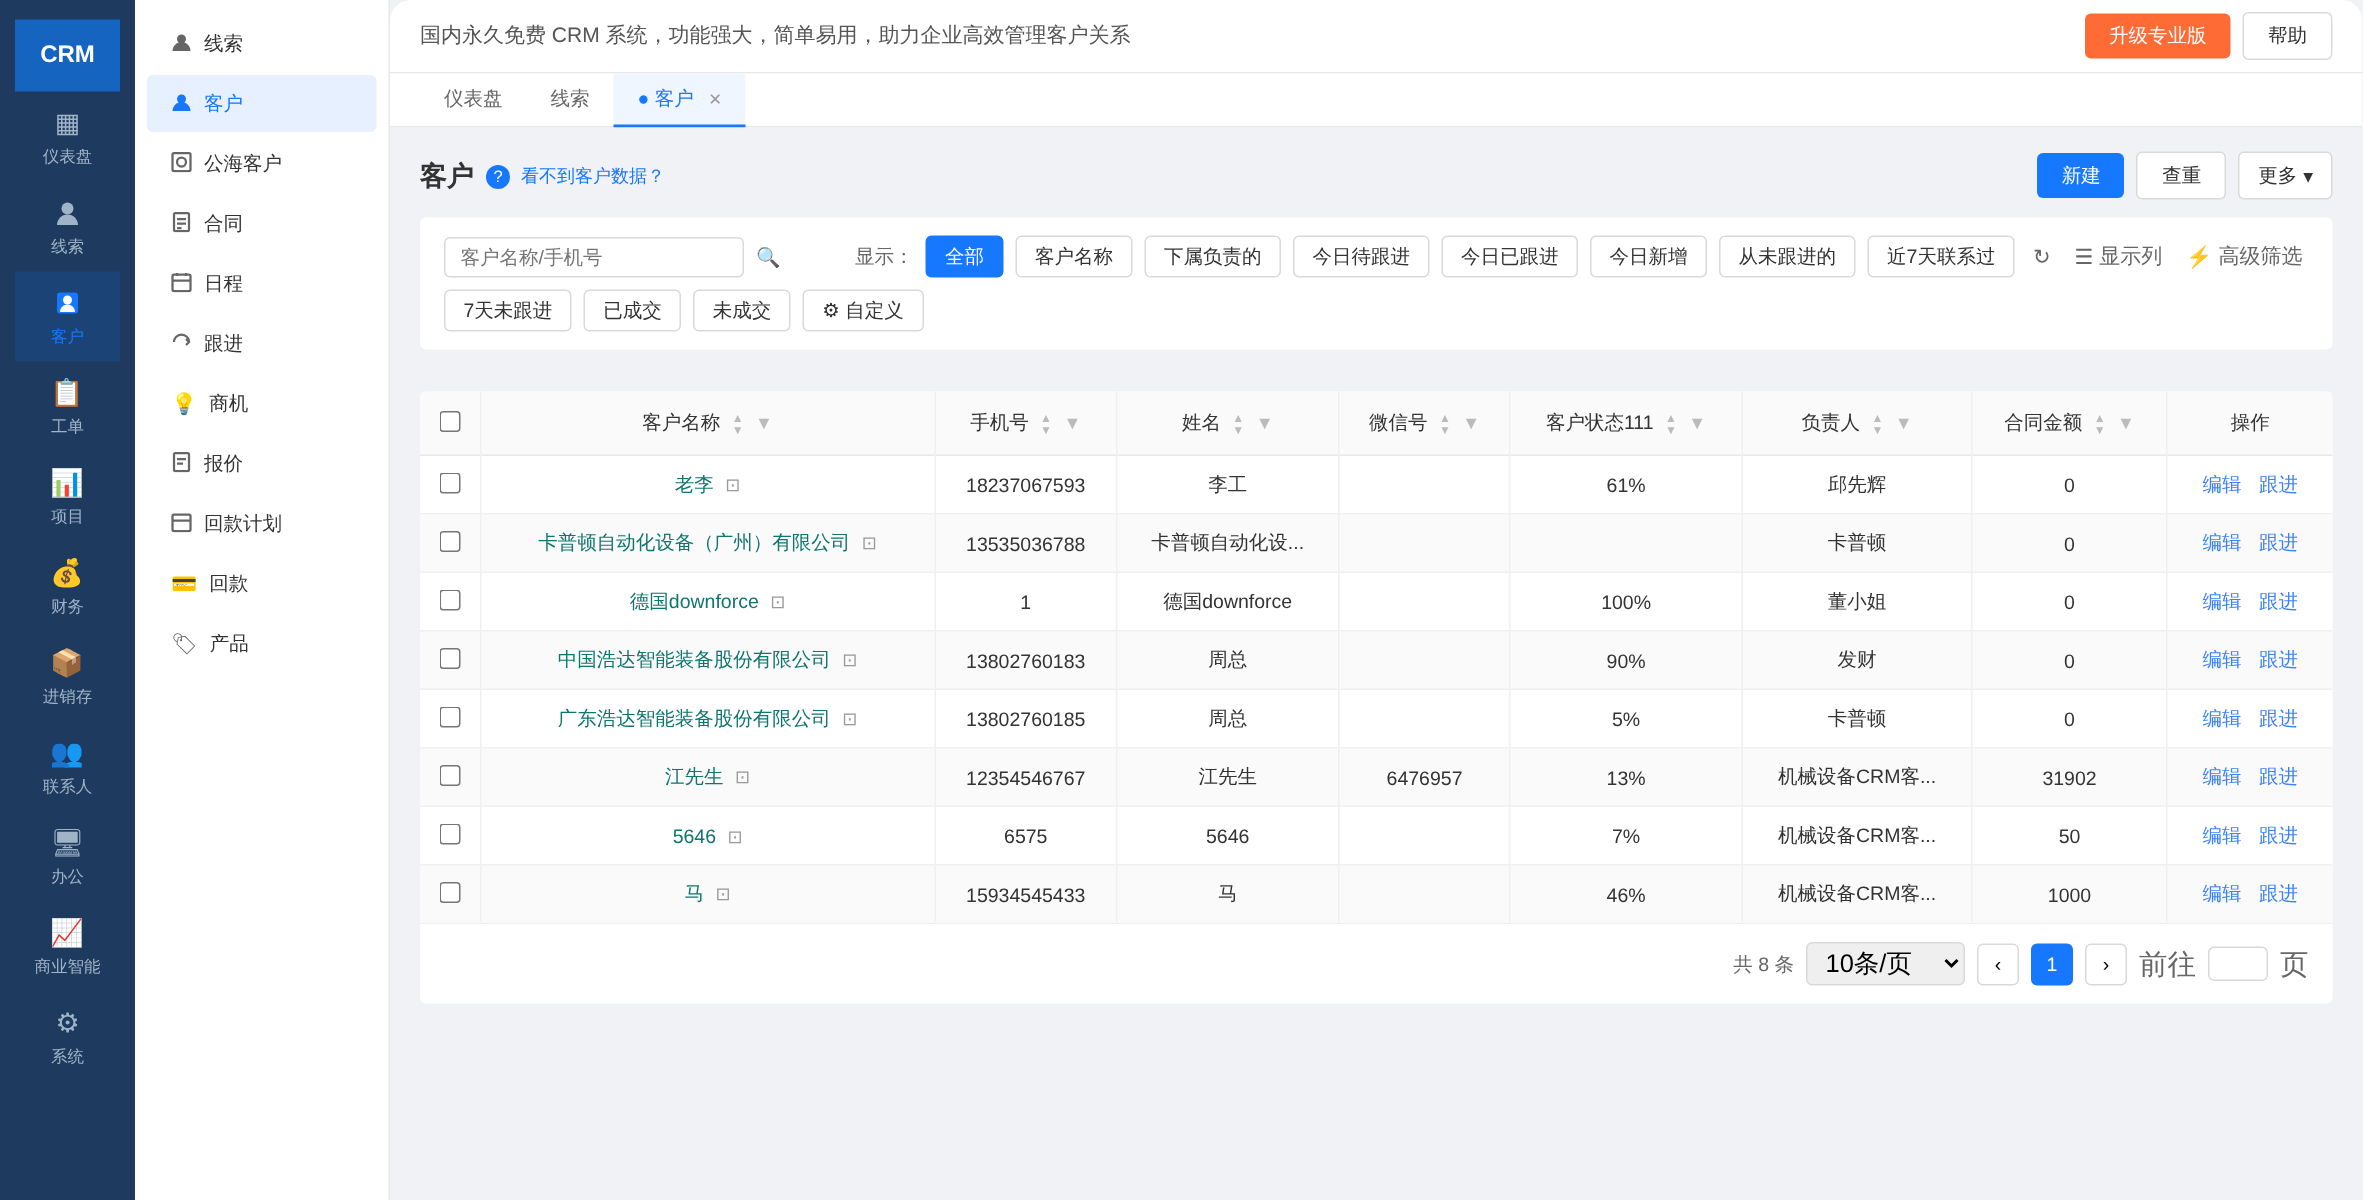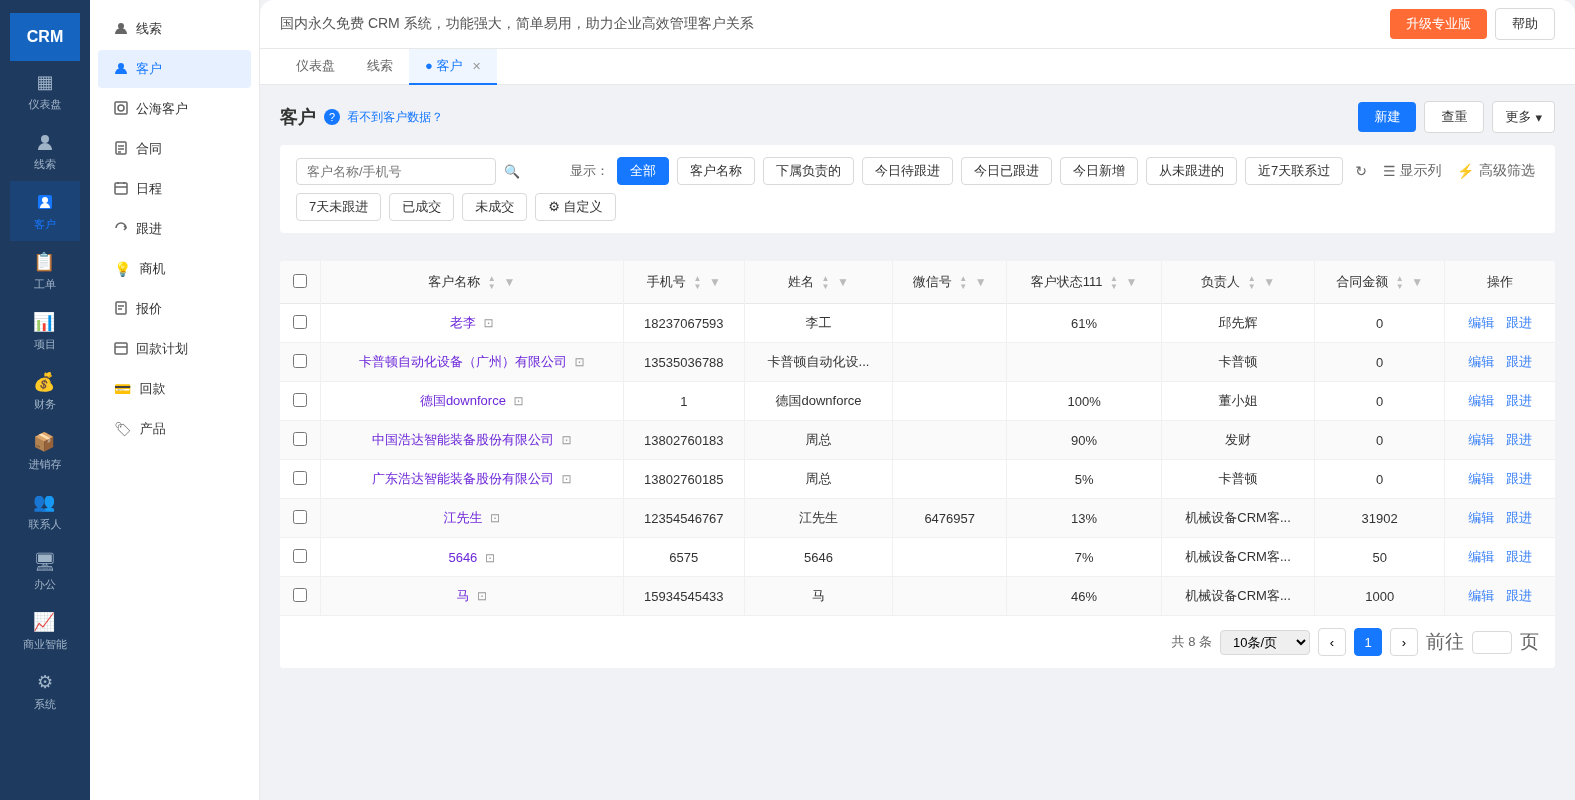--- a/index.html
+++ b/index.html
@@ -275,21 +275,21 @@
     td {
       padding: 10px 8px;
       text-align: center;
       color: #333;
       font-size: 13px;
       border-bottom: 1px solid #f0f0f0;
       border-right: 1px solid #f0f0f0;
     }
     td:last-child { border-right: none; }
     tr:last-child td { border-bottom: none; }
-    .td-link { color: #6d28d9; cursor: pointer; }
+    .td-link { color: #0f766e; cursor: pointer; }
     .td-action { white-space: nowrap; }
     .action-link {
       color: #3b82f6;
       cursor: pointer;
       margin: 0 4px;
       font-size: 13px;
     }
     .sort-icons { display: inline-flex; flex-direction: column; margin-left: 4px; vertical-align: middle; }
     .sort-icon { font-size: 8px; color: #bbb; line-height: 1; }
     .filter-icon { color: #bbb; margin-left: 4px; cursor: pointer; font-size: 12px; }
@@ -304,21 +304,21 @@
       justify-content: flex-end;
       gap: 8px;
       border-top: 1px solid #f0f0f0;
       margin-top: 0;
     }
     .pagination-info { color: #666; font-size: 13px; }
     .page-size-select {
       border: 1px solid #d9d9d9;
       border-radius: 4px;
       padding: 3px 8px;
-      font-size: 13px;
+      font-size: 17px;
       cursor: pointer;
     }
     .page-btn {
       width: 28px;
       height: 28px;
       border: 1px solid #d9d9d9;
       border-radius: 4px;
       background: white;
       cursor: pointer;
       display: flex;

